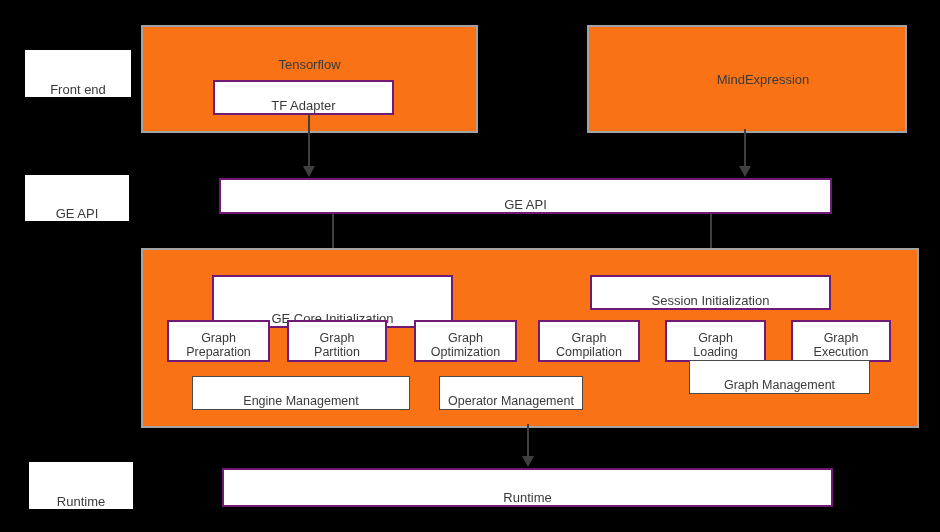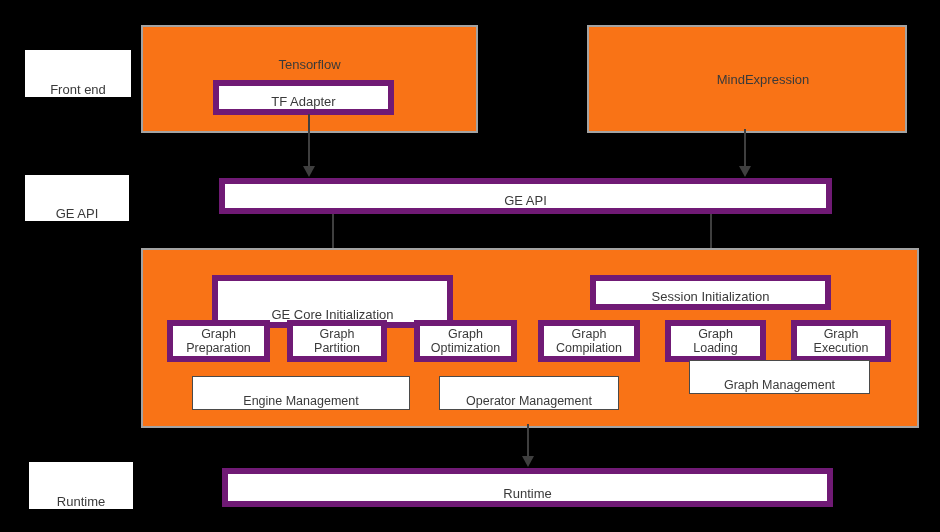--- a/index.html
+++ b/index.html
@@ -27,21 +27,21 @@
     line-height: 1.18;
     white-space: pre-line;
   }
   
   .tier-label {
     border: none;
     font-size: 13px;
   }
   
   .outlined {
-    border: 6px solid #701a75;
+    border: 2px solid #701a75;
   }
   .outlined-thin {
     border: 1.5px solid #4a4a4a;
   }
   
   .panel {
     border: 2px solid #a3a3a3;
     background: #f97316;
     display: block;
   }
@@ -167,21 +167,21 @@
 Loading</span>
   </div>
   <div class="box outlined unit" style="left:791px; top:320px; width:100px; height:42px;">
     <span>Graph
 Execution</span>
   </div>
 
   <div class="box outlined-thin mgmt" style="left:192px; top:376px; width:218px; height:34px;">
     <span>Engine Management</span>
   </div>
-  <div class="box outlined-thin mgmt" style="left:439px; top:376px; width:180px; height:34px;">
+  <div class="box outlined-thin mgmt" style="left:439px; top:376px; width:144px; height:34px;">
     <span>Operator Management</span>
   </div>
   <div class="box outlined-thin mgmt" style="left:689px; top:360px; width:181px; height:34px;">
     <span>Graph Management</span>
   </div>
 
   <div class="conn" style="left:521px; top:424px; width:14px; height:48px;">
     <div class="conn-line" style="left:6px; top:0; height:33px;"></div>
     <div class="conn-head" style="left:1px; top:32px;"></div>
   </div>

